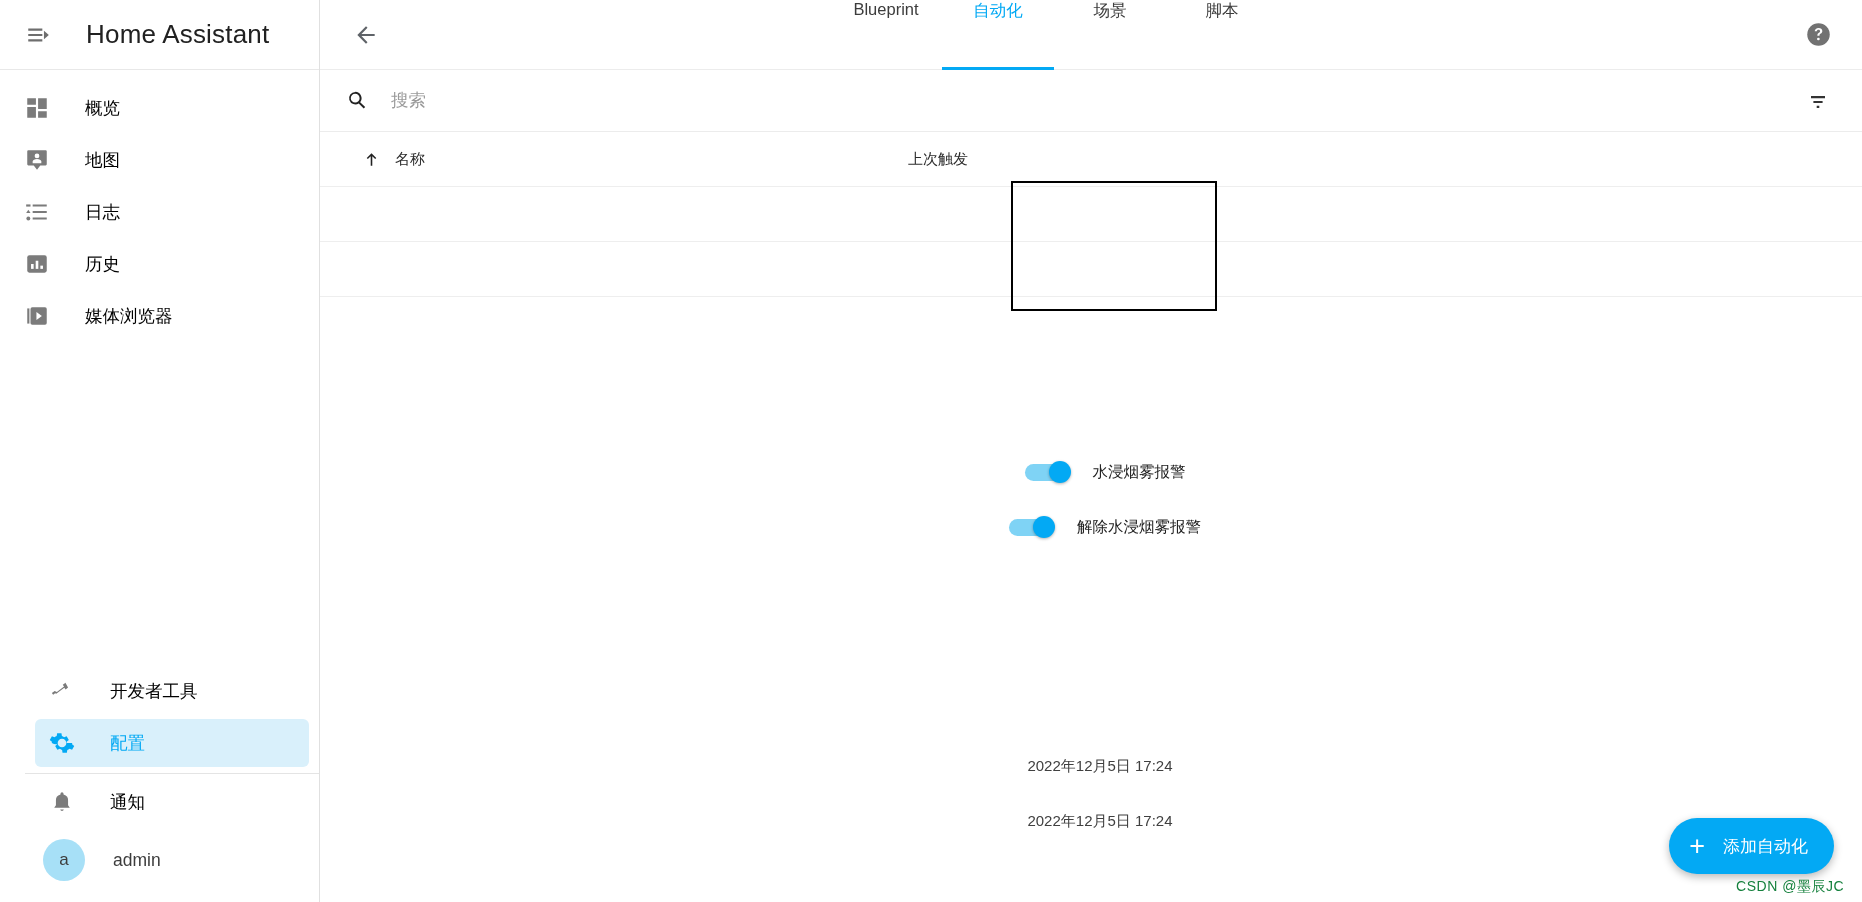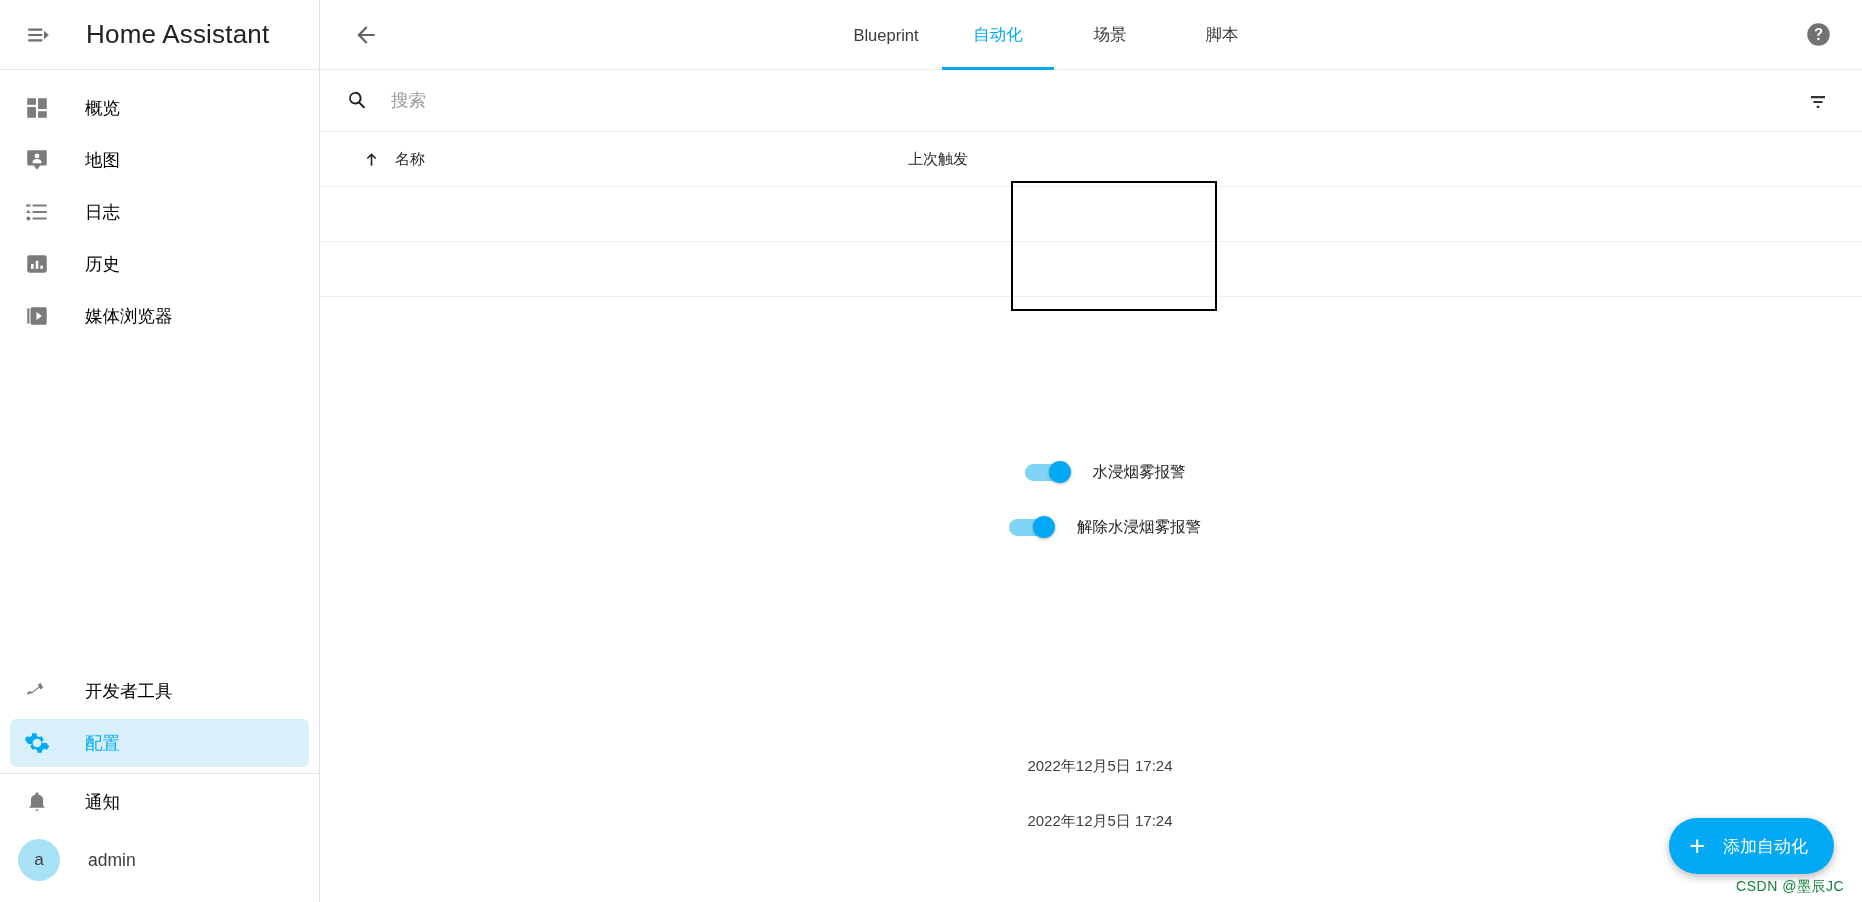--- a/index.html
+++ b/index.html
@@ -69,21 +69,21 @@
     color: #000000;
     white-space: nowrap;
   }
   .sb-item.active { background: #d9f0fb; }
   .sb-item.active .sb-icon { color: #03a9f4; }
   .sb-item.active .sb-label { color: #03a9f4; }
 
   .sb-spacer { flex: 1 1 auto; }
   .sb-divider { height: 1px; background: #e4e4e4; margin: 6px 0 0 0; }
 
-  .sb-bottom { padding-bottom: 8px; }
+  .sb-bottom { padding-bottom: 8px; padding-left: 25px; }
   .sb-user {
     display: flex; align-items: center;
     height: 56px; margin: 6px 10px; padding-left: 6px;
     cursor: pointer;
   }
   .avatar {
     width: 42px; height: 42px;
     border-radius: 50%;
     background: #a7e0f7;
     color: #3d3d3d;
@@ -125,21 +125,21 @@
     left: 510px;
     top: 0;
     height: 70px;
     display: flex;
     align-items: stretch;
   }
   .tab {
     min-width: 112px;
     padding: 0 22px;
     display: flex;
-    align-items: center;
+    align-items: flex-start;
     justify-content: center;
     font-size: 16.5px;
     color: #3c3c3c;
     cursor: pointer;
     position: relative;
     white-space: nowrap;
   }
   .tab.active { color: #03a9f4; }
   .tab.active::after {
     content: "";

